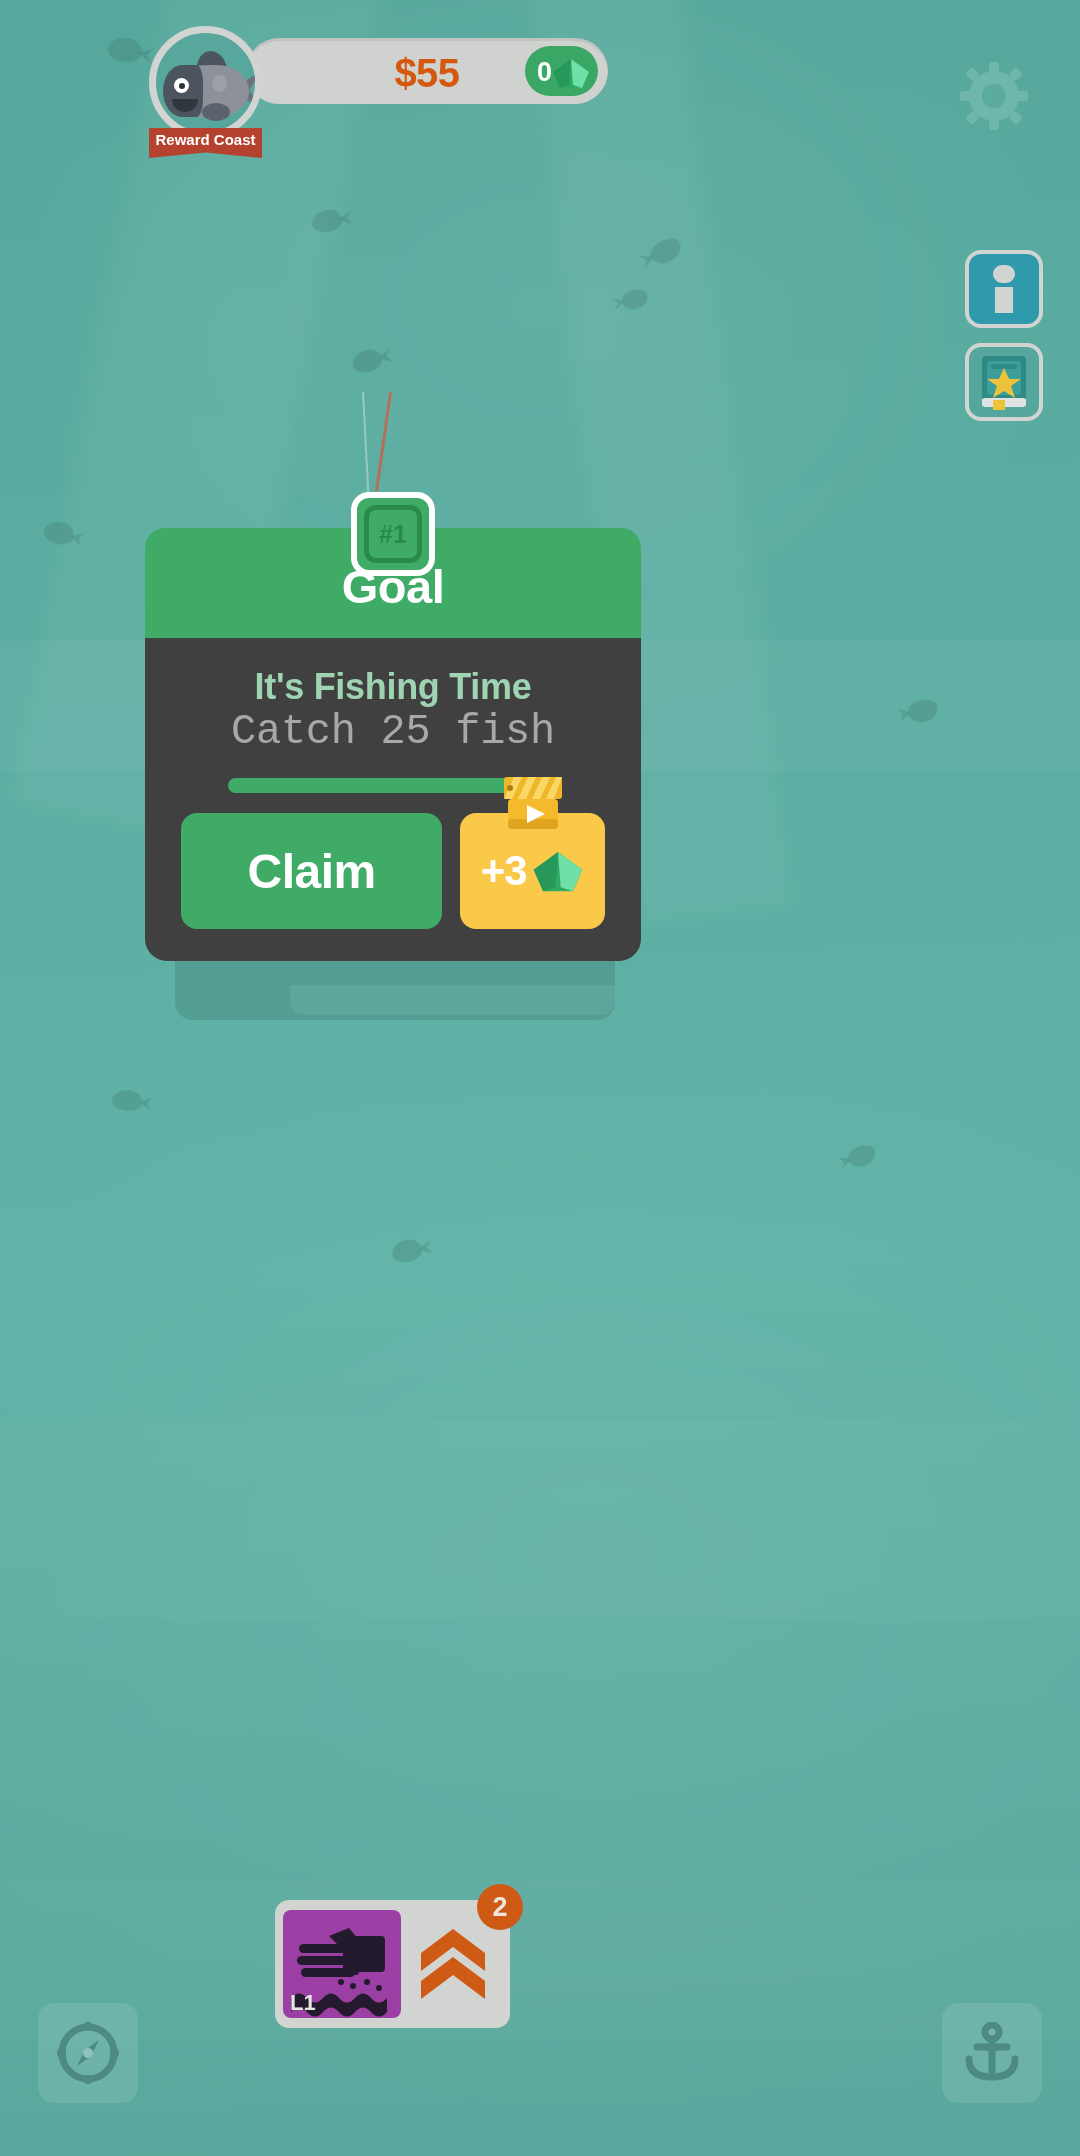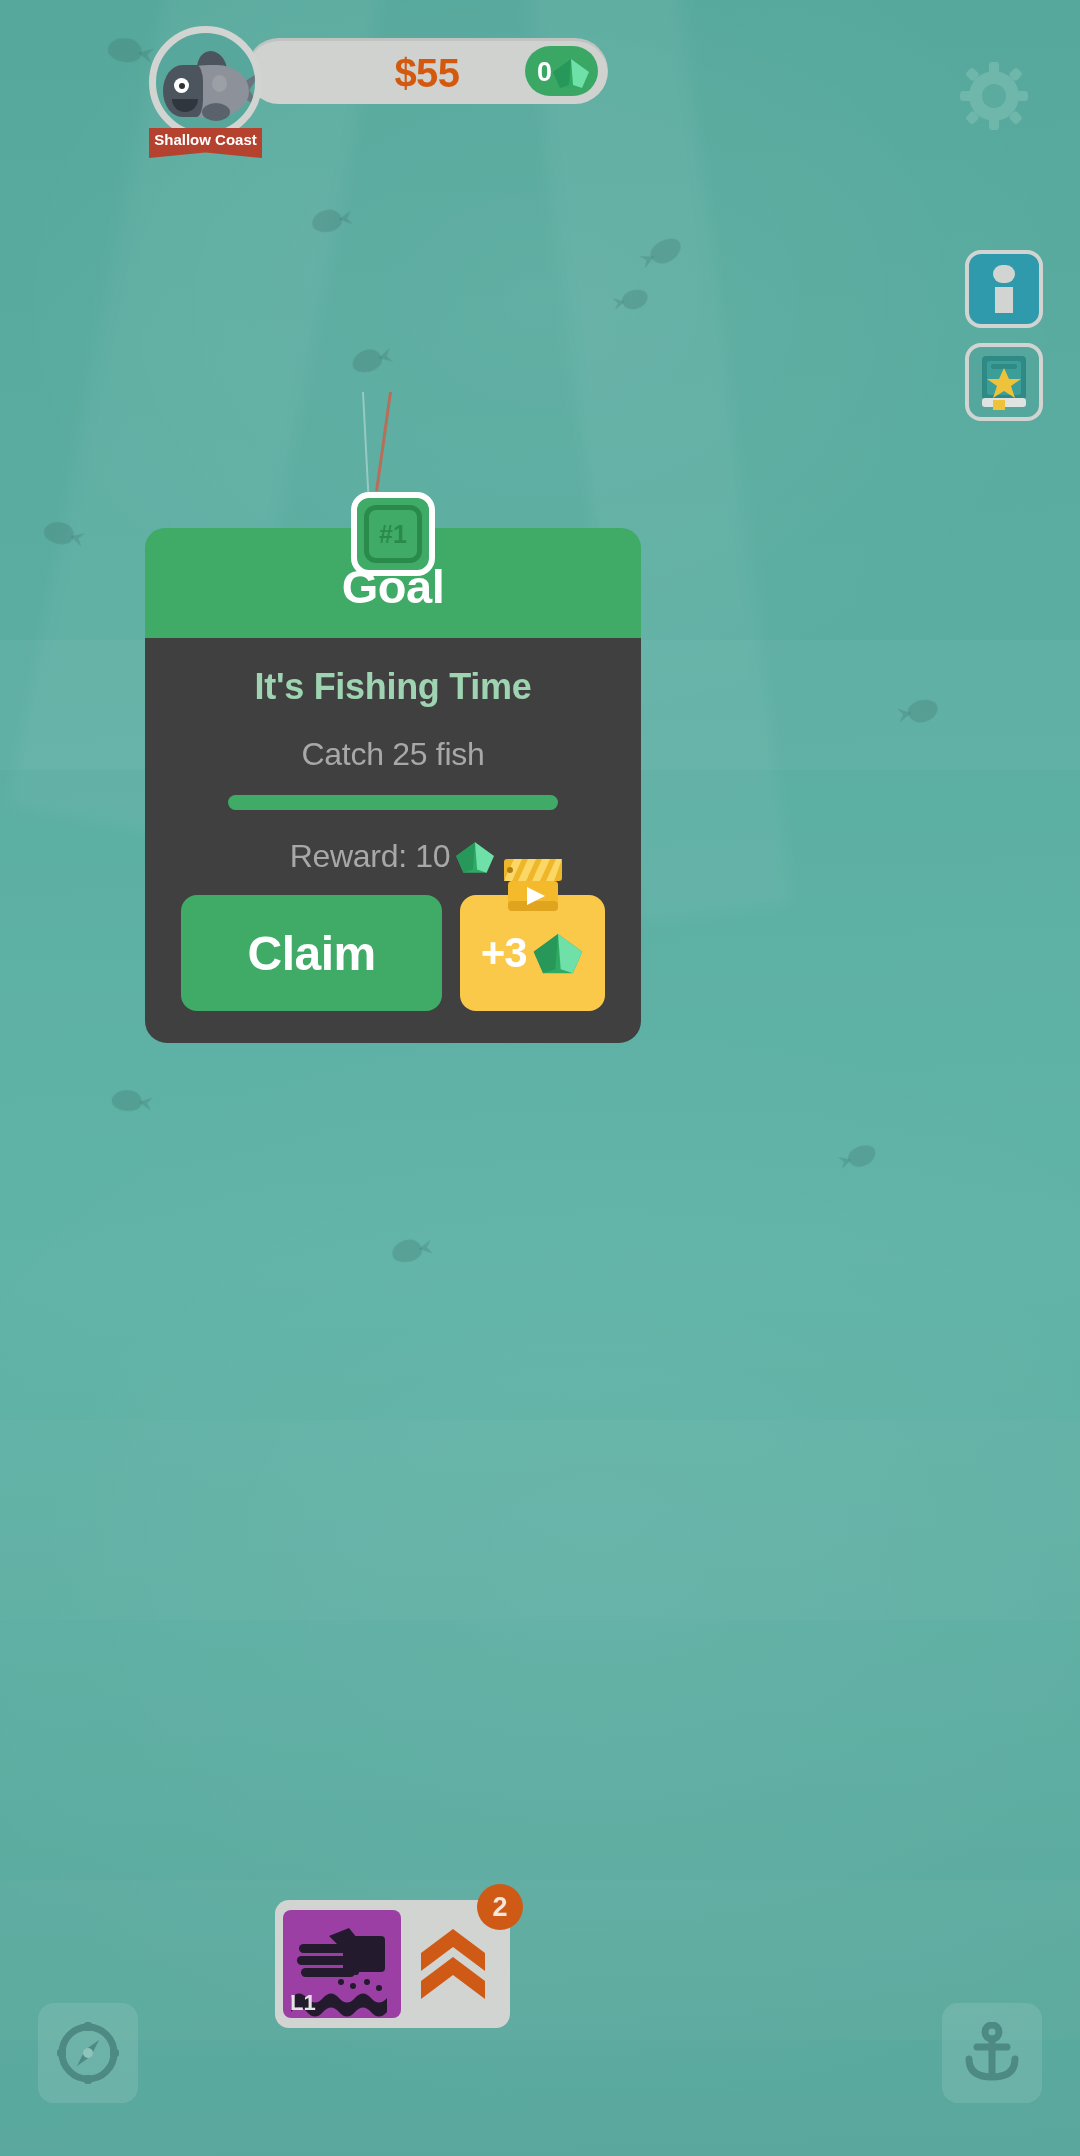--- a/index.html
+++ b/index.html
@@ -153,21 +153,21 @@
     width:58px; height:58px; border:5px solid #2a8a4c; border-radius:12px;
     display:flex; align-items:center; justify-content:center;
   }
   #goal-number span{ font-size:25px; font-weight:bold; color:#2a8a4c; }
 
   #dialog-body {
     background:#404040; border-radius:0 0 22px 22px;
     padding:28px 36px 32px; text-align:center;
   }
   #goal-name { font-size:36px; font-weight:bold; color:#9ed4b2; letter-spacing:-.3px; }
-  #goal-desc { font-size:32px; color:#a8a8a8; margin-top:28px; letter-spacing:-.3px; }
+  #goal-desc { font-size:42px; color:#a8a8a8; letter-spacing:-.3px;font-family:Liberation Mono, monospace; }
   #progress-track {
     margin:22px auto 0; width:330px; height:15px;
     background:#3fab66; border-radius:8px; overflow:hidden;
   }
   #progress-fill { height:100%; background:#3fab66; }
   #reward-row {
     margin-top:28px; display:flex; align-items:center; justify-content:center; gap:4px;
   }
   #reward-label { font-size:32px; color:#a8a8a8; letter-spacing:-.3px; }
 
@@ -266,21 +266,21 @@
     <div class="fb-body"></div>
     <div class="fb-spot"></div>
     <div class="fb-head"></div>
     <div class="fb-mouth"></div>
     <div class="fb-eye">
         <i></i>
       </div>
     <div class="fb-fin-bot"></div>
   </div>
   <div id="region-ribbon">
-    <span>Shallow Coast</span>
+    <span>Reward Coast</span>
   </div>
 
   <div id="settings-btn">
     <svg width="68" height="68" viewBox="0 0 68 68">
       <g fill="#6fb6ab">
         <circle cx="34" cy="34" r="25"></circle>
         <rect x="29" y="0" width="10" height="12" rx="3"></rect>
         <rect x="29" y="56" width="10" height="12" rx="3"></rect>
         <rect x="0" y="29" width="12" height="10" rx="3"></rect>
         <rect x="56" y="29" width="12" height="10" rx="3"></rect>
@@ -328,28 +328,20 @@
   </div>
 
   <div id="dialog-body">
     <div id="goal-name">It's Fishing Time</div>
     <div id="goal-desc">Catch 25 fish</div>
 
     <div id="progress-track">
       <div id="progress-fill" style="width: 100%;"></div>
     </div>
 
-    <div id="reward-row">
-      <span id="reward-label">Reward: 10</span>
-      <svg width="42" height="34" viewBox="0 0 40 32">
-        <polygon points="20,2 38,15 31,31 9,31 2,15" fill="#2eaa63"></polygon>
-        <polygon points="20,2 38,15 31,31 22,28" fill="#6fe0a8"></polygon>
-        <polygon points="20,2 2,15 9,31 18,28" fill="#27985a"></polygon>
-      </svg>
-    </div>
 
     <div id="dialog-buttons">
       <button id="claim-btn">Claim</button>
 
       <button id="ad-btn">
         <svg id="clapper" viewBox="0 0 66 62">
           <rect x="4" y="2" width="58" height="22" rx="3" fill="#f0b629"></rect>
           <g fill="#fbd866">
             <polygon points="14,2 22,2 12,24 4,24"></polygon>
             <polygon points="28,2 36,2 26,24 18,24"></polygon>

